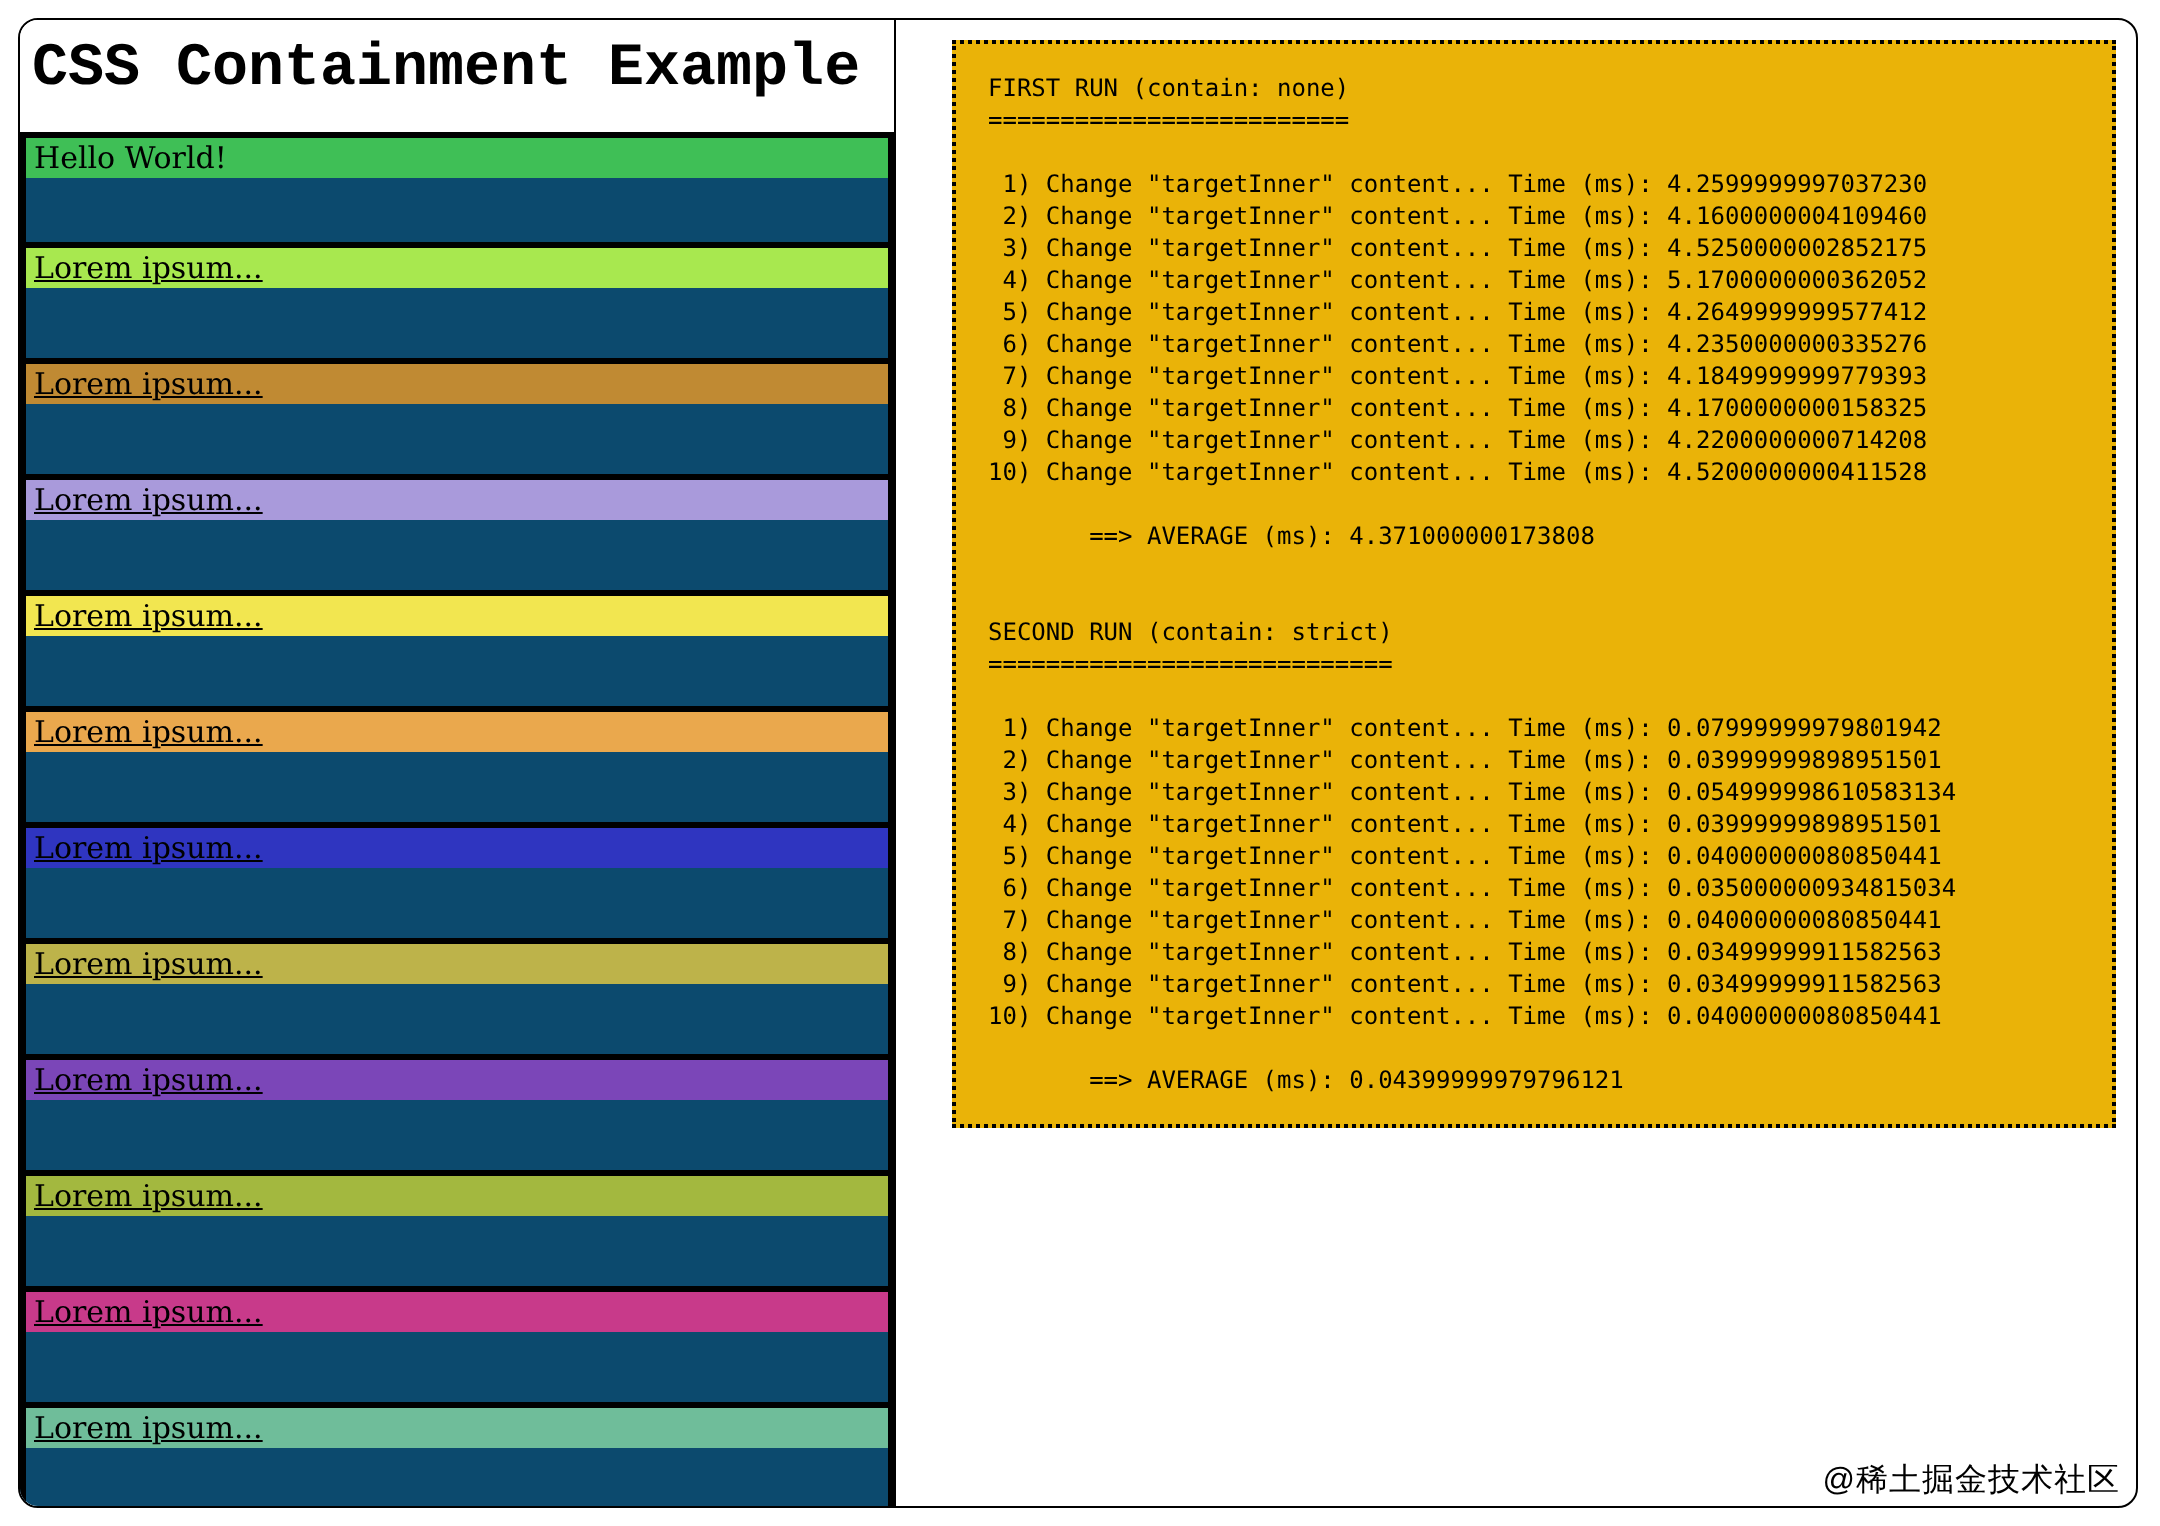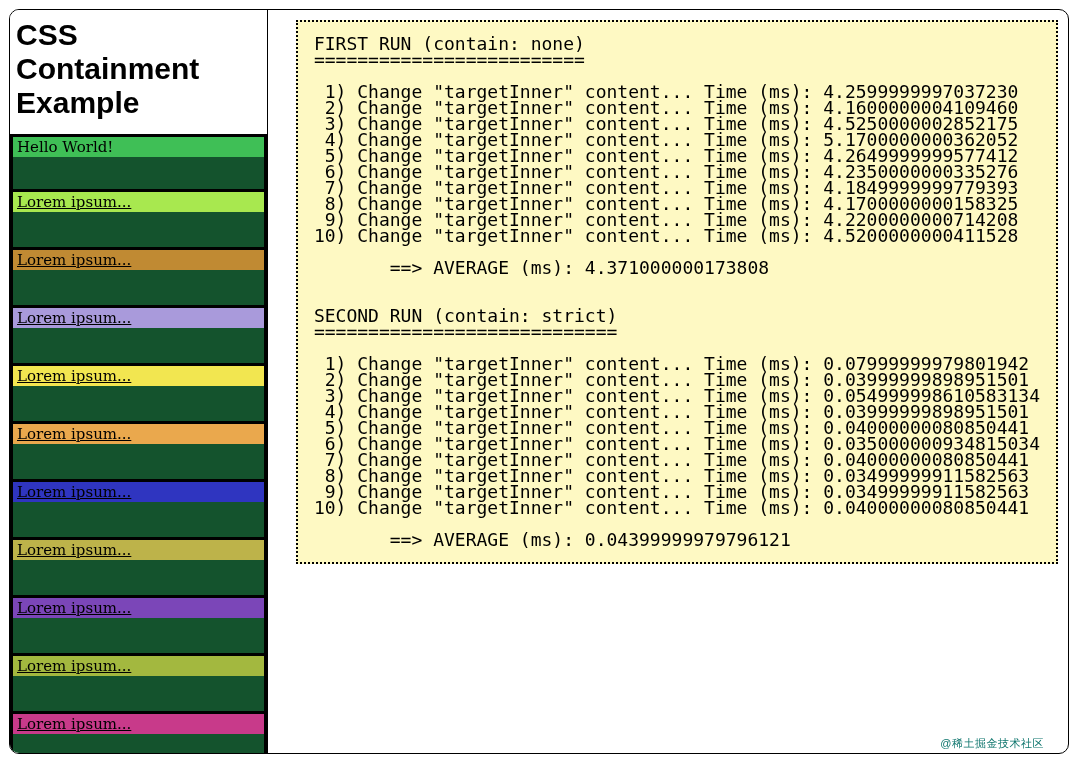--- a/index.html
+++ b/index.html
@@ -23,60 +23,60 @@
     .left {
       width: 438px;
       height: 100%;
       border-right: 1px solid #000;
       background: #fff;
       overflow: hidden;
     }
     .left h1 {
       font-size: 30px;
       font-weight: bold;
-      font-family: Liberation Sans, sans-serif;
+      font-family: Liberation Mono, monospace;
       padding: 8px 6px 14px 6px;
       color: #000;
     }
     .rows { padding: 0; }
     .row {
       border: 3px solid #000;
       margin-bottom: 0;
       height: 58px;
-      background: #14532d;
+      background: #0c4a6e;
     }
     .row + .row { border-top: none; text-decoration: underline; }
     .row-head {
       height: 20px;
       line-height: 20px;
       font-size: 15px;
       font-family: "DejaVu Serif", "Liberation Serif", Georgia, serif;
       padding: 0 4px;
       color: #000;
     }
     .right {
       flex: 1;
       padding: 10px 10px 10px 28px;
     }
     .console {
       border: 2px dotted #000;
-      background: #fef9c3;
+      background: #eab308;
       font-family: "DejaVu Sans Mono", "Liberation Mono", Consolas, monospace;
-      font-size: 18px;
+      font-size: 12px;
       line-height: 16px;
       padding: 14px 16px 14px 16px;
       white-space: pre;
       color: #000;
     }
     .watermark {
       position: absolute;
-      right: 36px;
+      right: 20px;
       bottom: 12px;
-      color: #0f766e;
-      font-size: 11px;
+      color: #000000;
+      font-size: 16px;
       font-family: sans-serif;
       letter-spacing: 0.5px;
     }
   </style>
 </head>
 <body>
 
 <div class="outer">
   <div class="left">
     <h1>CSS Containment Example</h1>

